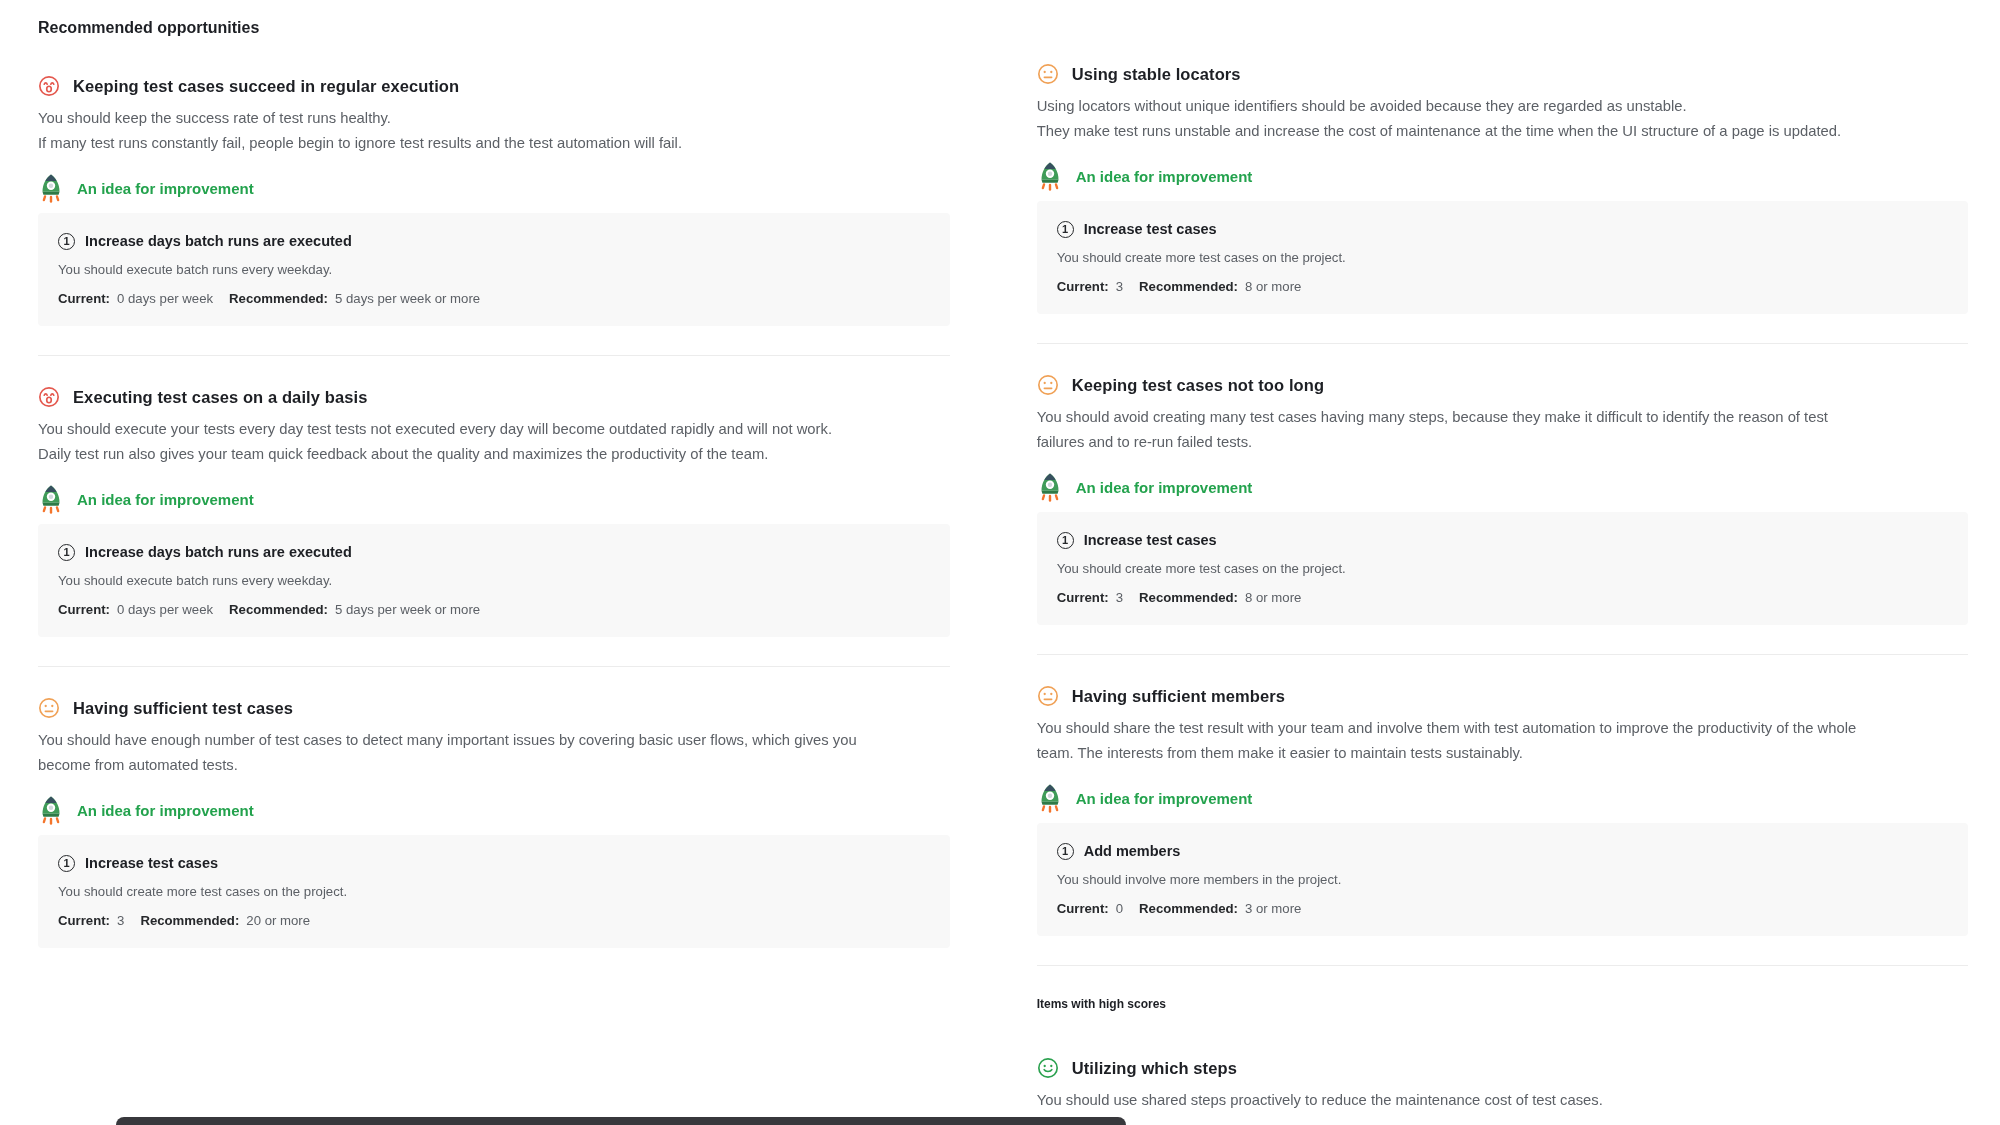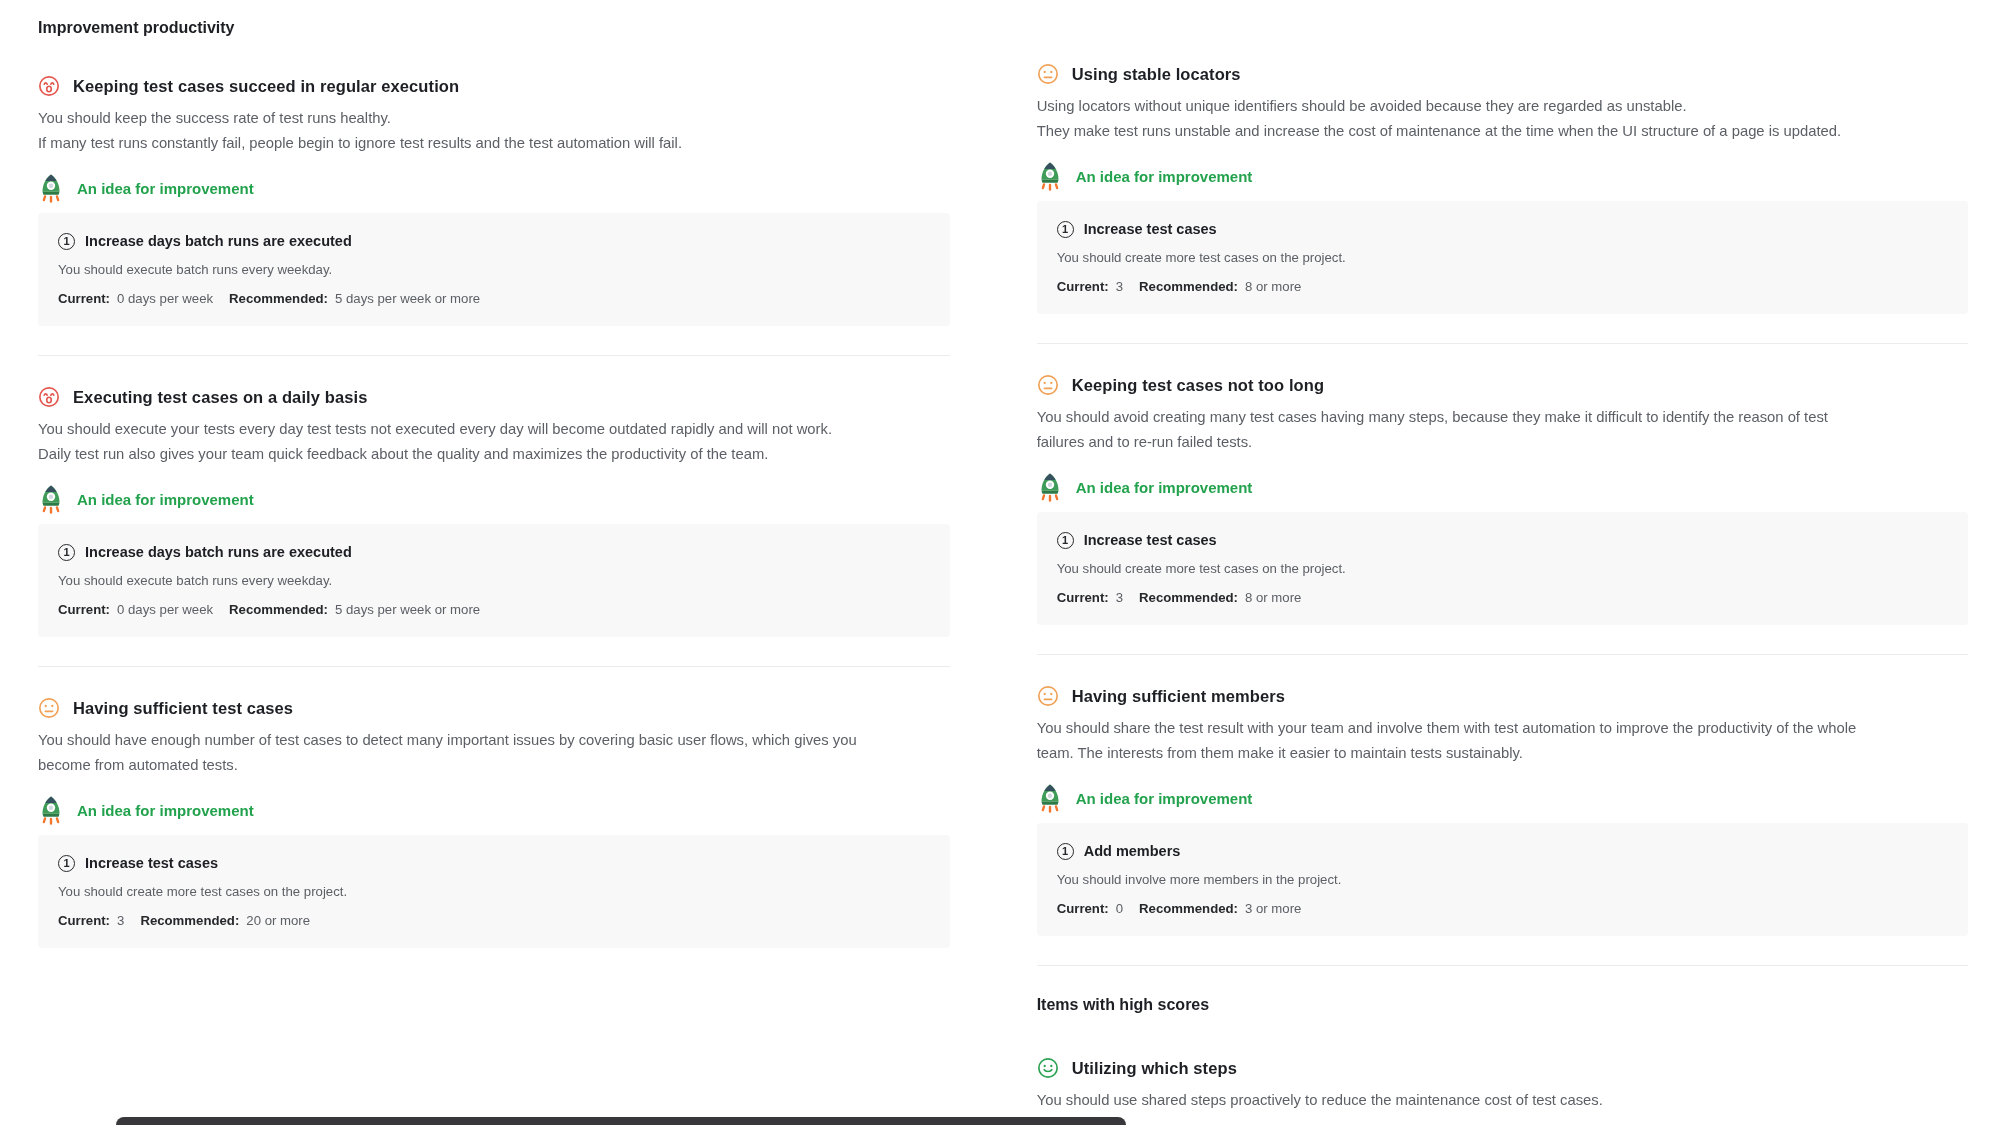--- a/index.html
+++ b/index.html
@@ -47,34 +47,34 @@
     flex:0 0 auto;
   }
   .sug-title { font-size:14.5px; font-weight:700; color:#1d1f24; margin:0; }
   .sug-desc { margin:10px 0 0; font-size:13.2px; line-height:18px; color:#5c6066; }
   .sug-metrics { margin:11px 0 0; font-size:13.2px; line-height:18px; display:flex; }
   .m-label { font-weight:700; color:#26282b; margin-right:7px; }
   .m-value { color:#5c6066; margin-right:16px; }
 
   hr.divider { border:none; border-top:1px solid #ececec; margin:29px 0; }
 
-  h2.high-heading { font-size:16px; font-weight:700; color:#1d1f24; margin:28px 0 0; line-height:19px; }
+  h2.high-heading { font-size:12px; font-weight:700; color:#1d1f24; margin:28px 0 0; line-height:19px; }
   .high-list .card { margin-top:42px; }
 
   .bottom-bar {
     position:absolute; left:116px; bottom:0; width:1010px; height:8px;
     background:#38383c; border-radius:10px 10px 0 0;
   }
 </style>
 </head>
 <body>
 
 <div class="page">
   <div class="col-left">
-    <h2 class="section-heading">Improvement productivity</h2>
+    <h2 class="section-heading">Recommended opportunities</h2>
     <div class="card-list" id="left-cards">
   <section class="card">
     <div class="card-head">
       <span class="face" style="color: rgb(228, 88, 78);">
               <svg viewBox="0 0 24 24">
                 <circle cx="12" cy="12" r="10" fill="none" stroke="currentColor" stroke-width="1.8" stroke-linecap="round"></circle>
         <path d="M6.8 10 C7.4 8.1 9.4 8.1 10 10" fill="none" stroke="currentColor" stroke-width="1.8" stroke-linecap="round"></path>
         <path d="M14 10 C14.6 8.1 16.6 8.1 17.2 10" fill="none" stroke="currentColor" stroke-width="1.8" stroke-linecap="round"></path>
         <ellipse cx="12" cy="15.3" rx="2.5" ry="3" fill="none" stroke="currentColor" stroke-width="1.8" stroke-linecap="round"></ellipse>
               </svg>

